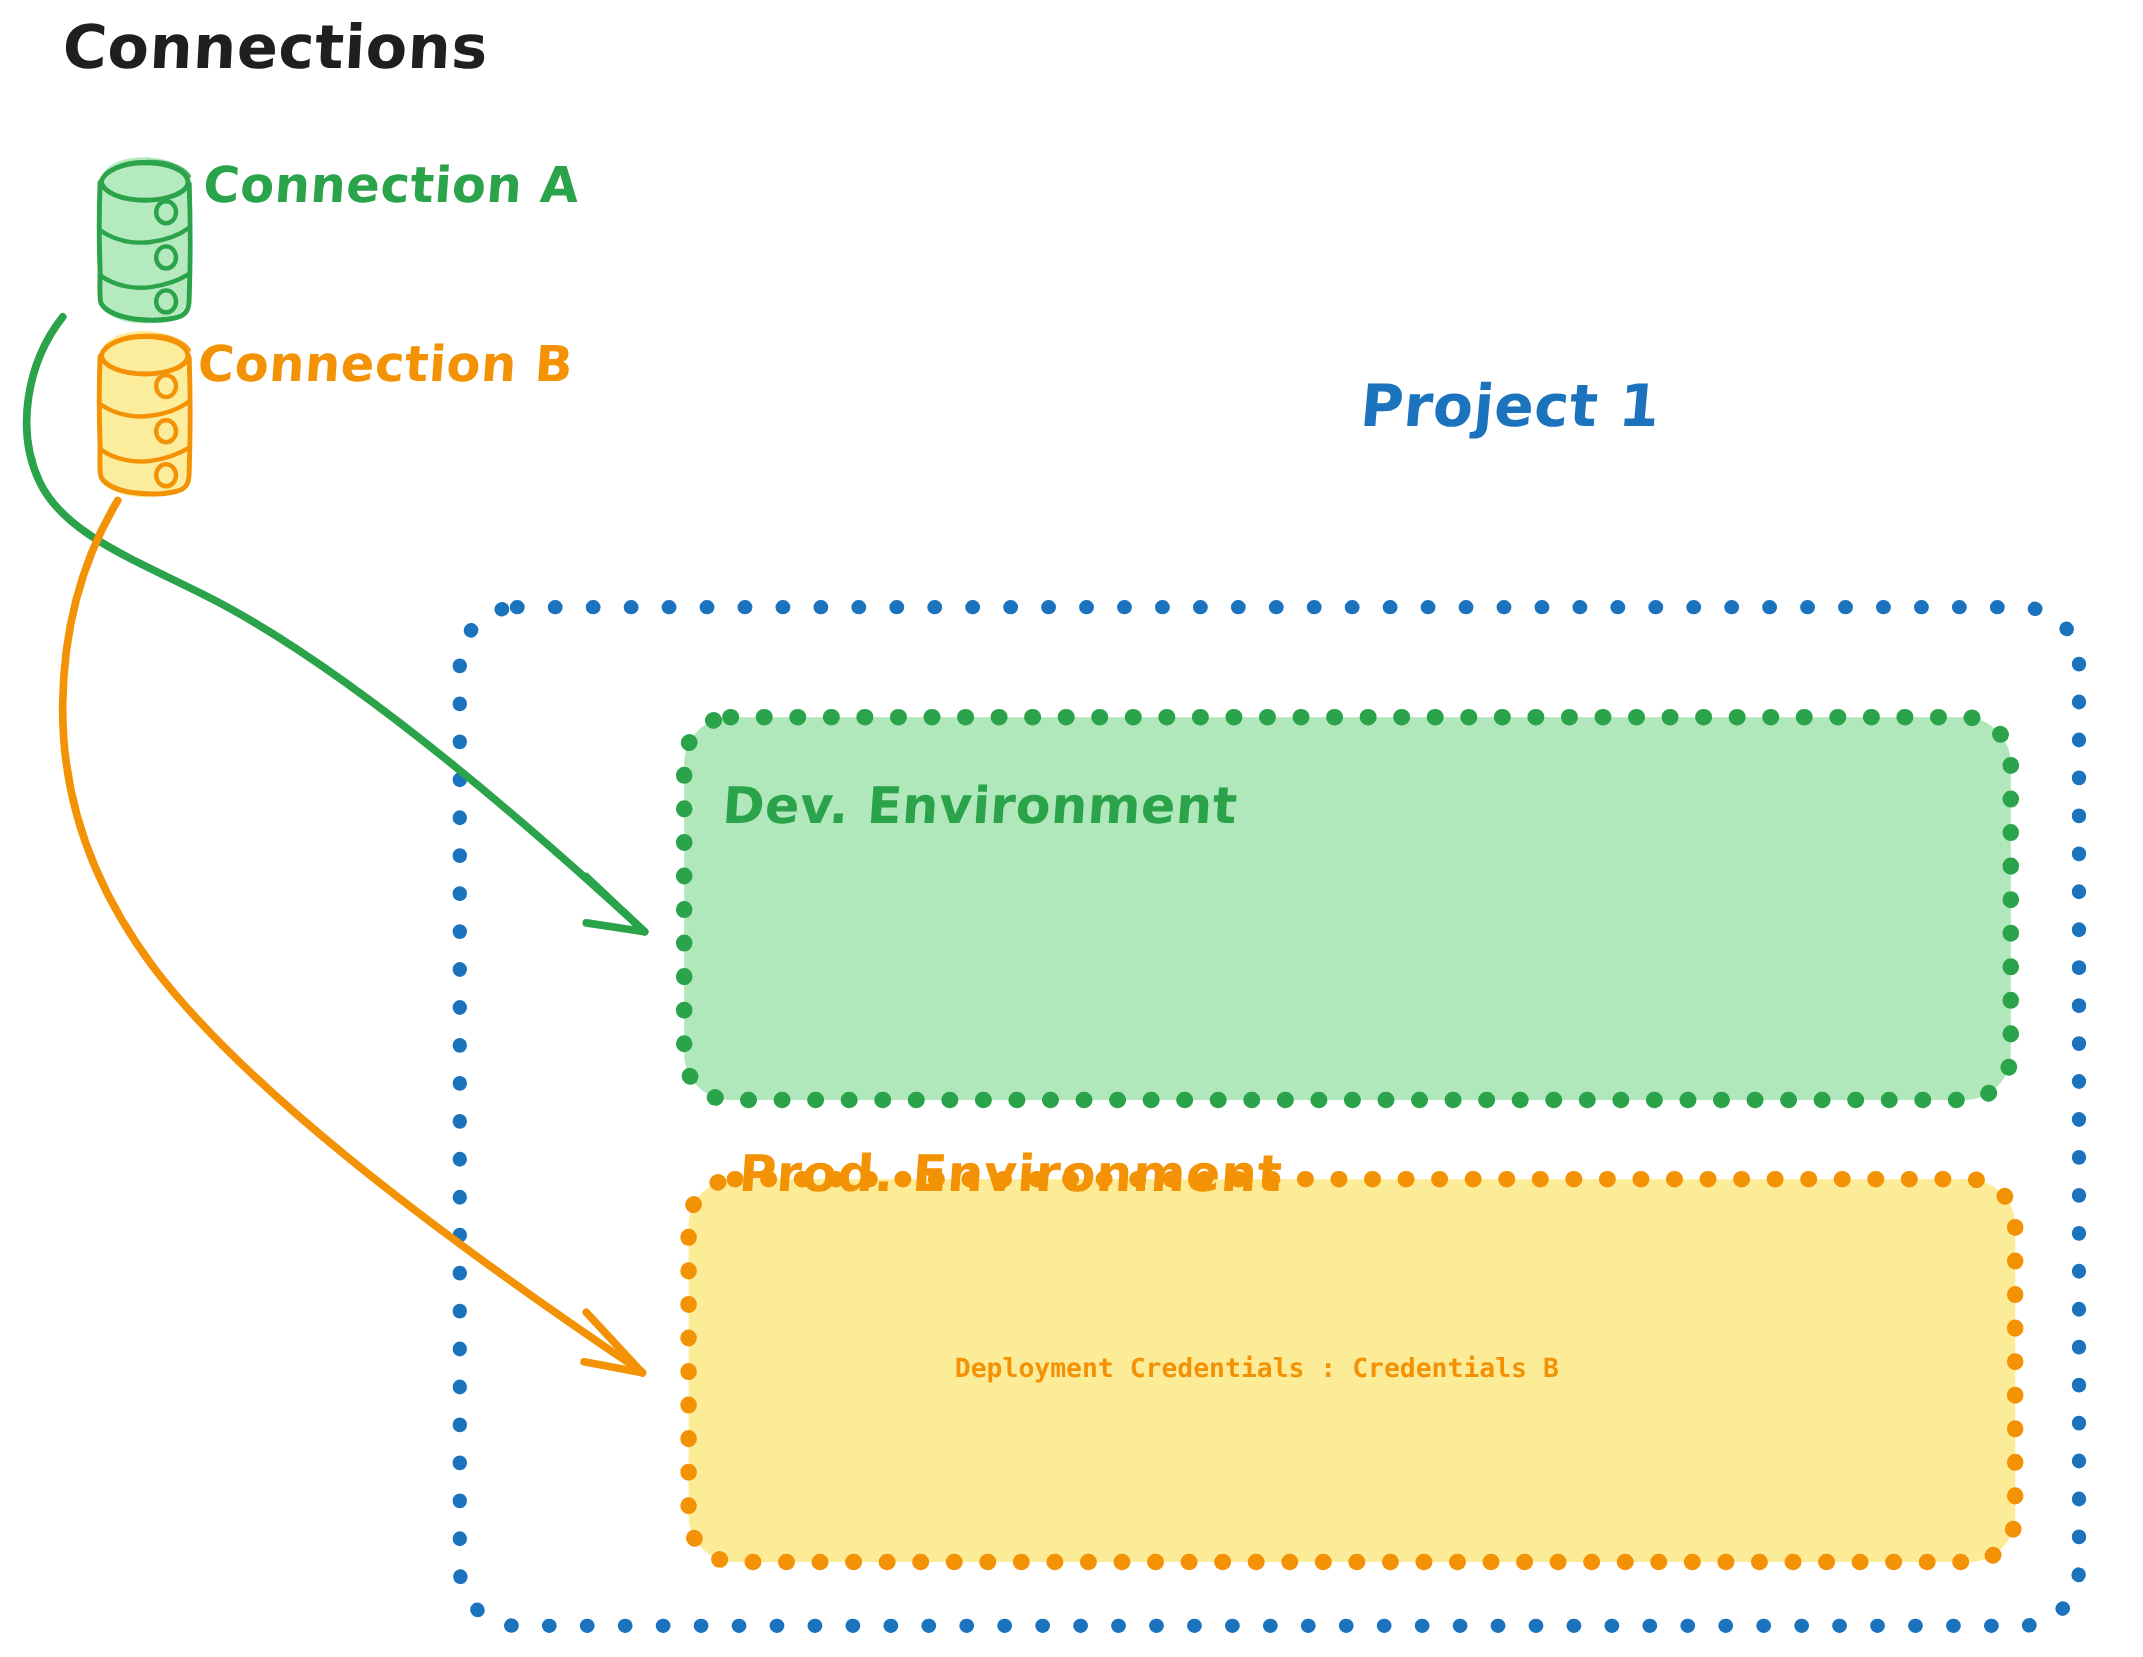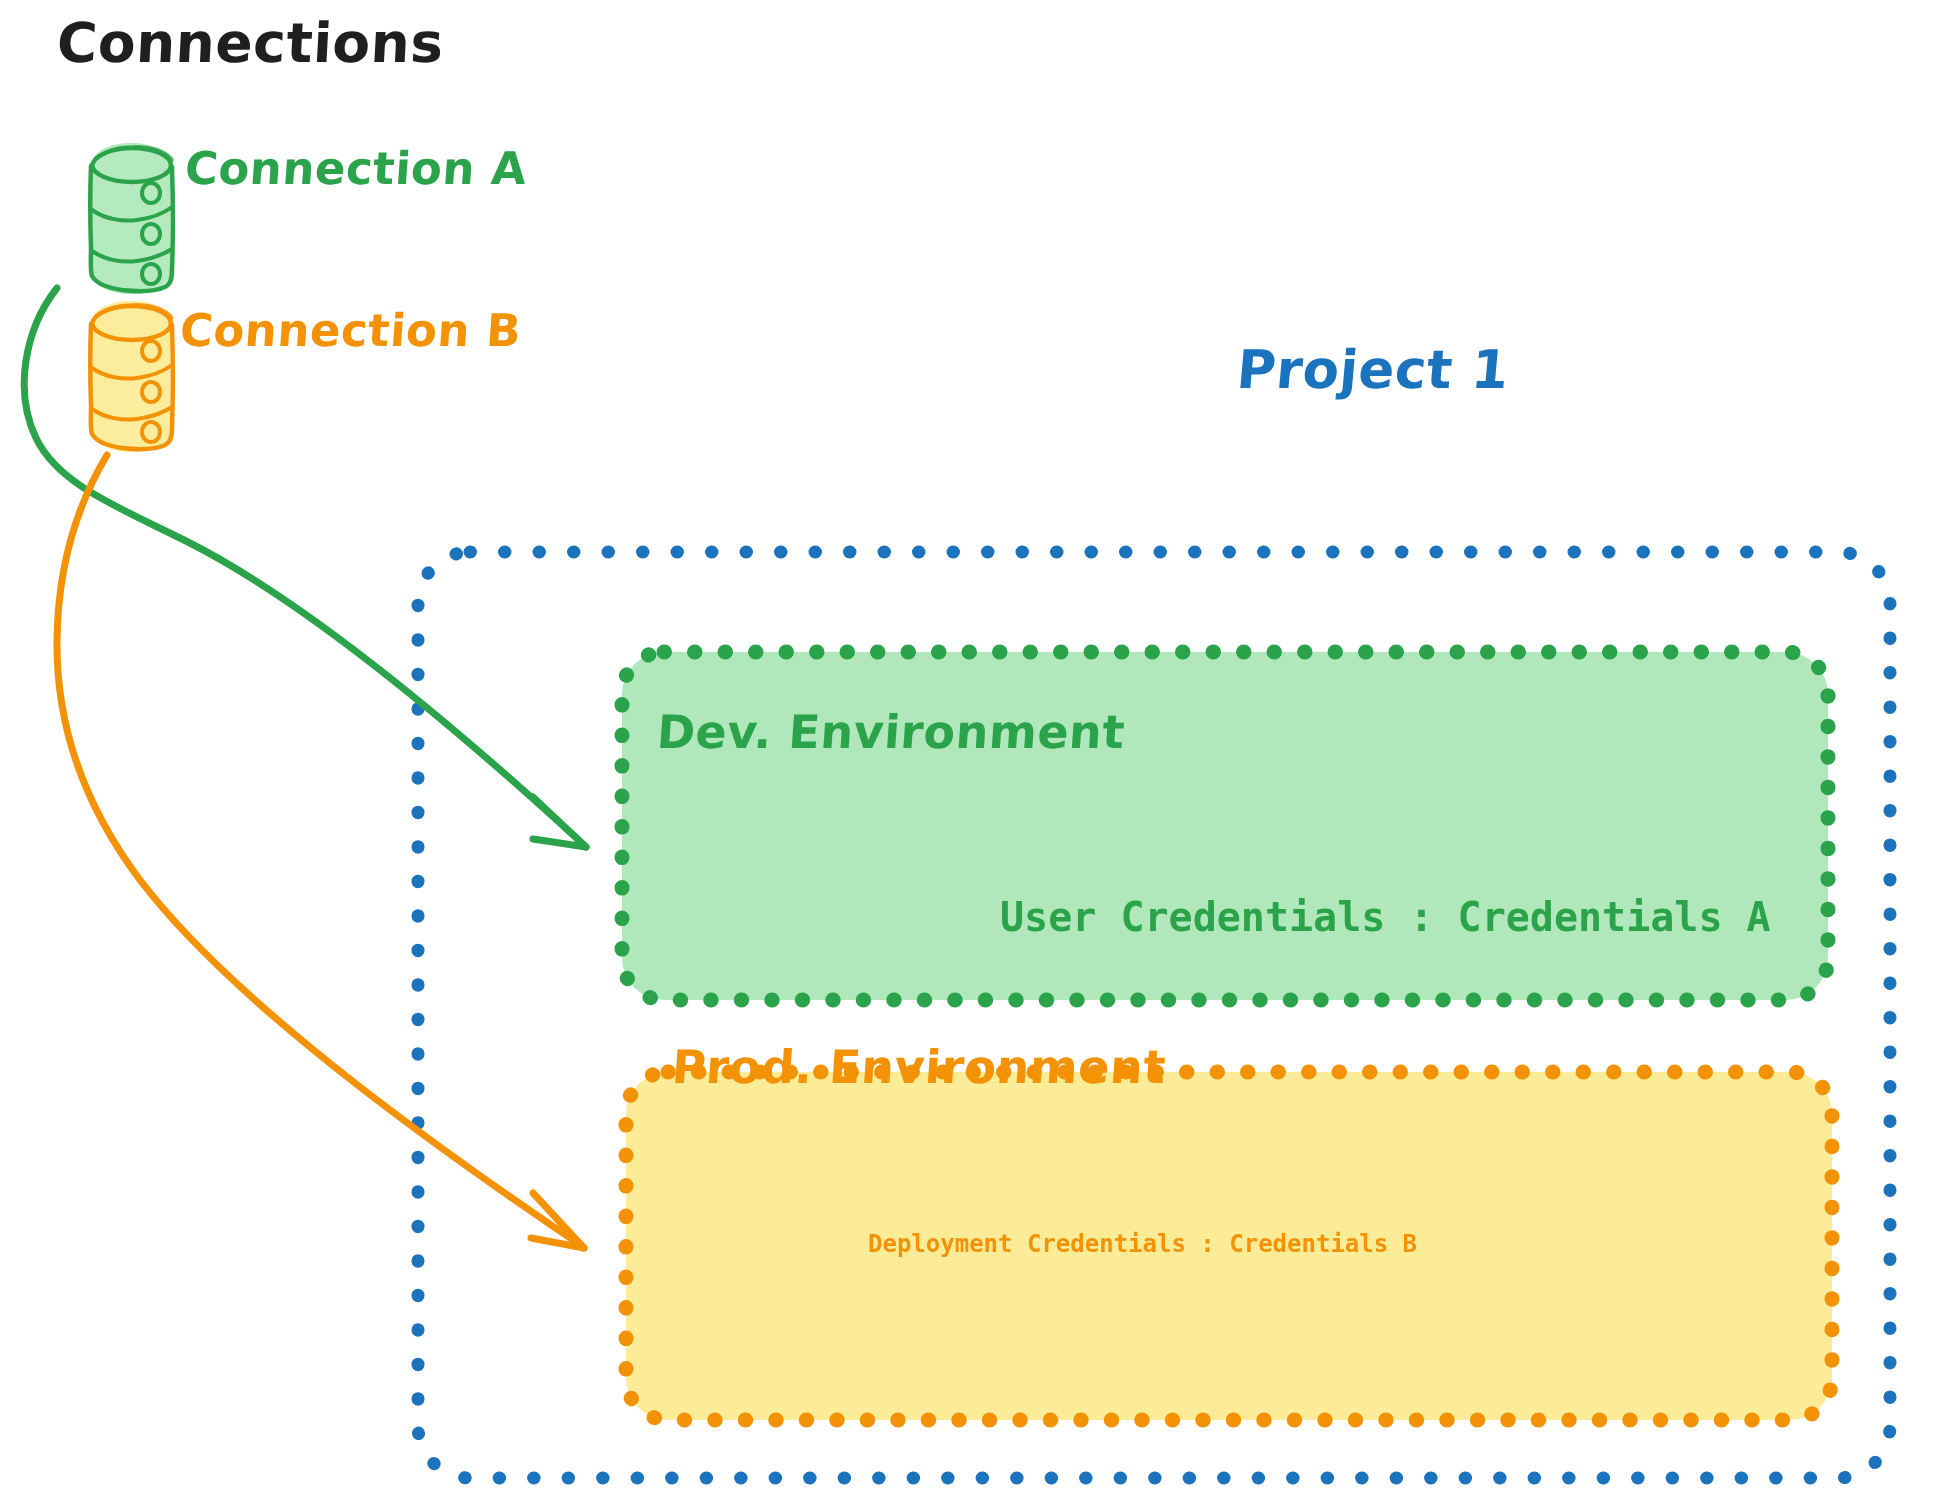--- a/index.html
+++ b/index.html
@@ -205,19 +205,18 @@
   <div class="lbl hand" id="title-connections">Connections</div>
 
   <div class="lbl hand" id="label-connection-a">Connection A</div>
 
   <div class="lbl hand" id="label-connection-b">Connection B</div>
 
   <div class="lbl hand" id="label-project-1">Project 1</div>
 
   <div class="lbl hand" id="label-dev-env">Dev. Environment</div>
 
-  <div class="lbl mono" id="label-dev-credentials">User Credentials : Credentials A</div>
 
   <div class="lbl hand" id="label-prod-env">Prod. Environment</div>
 
   <div class="lbl mono" id="label-prod-credentials">Deployment Credentials : Credentials B</div>
 
 </div>
 
 </body></html>

